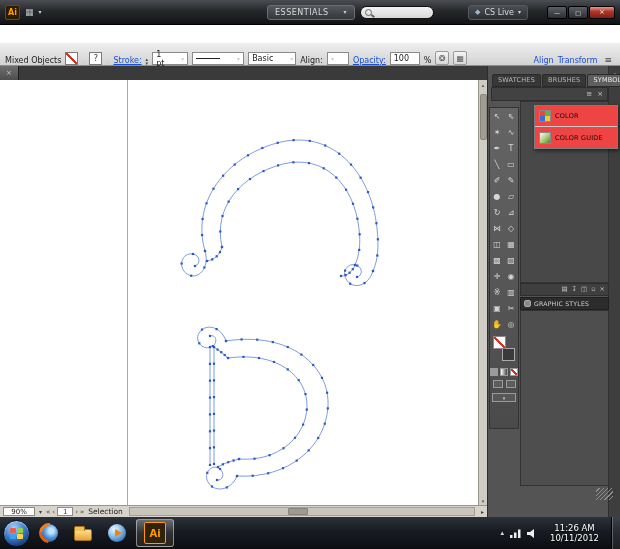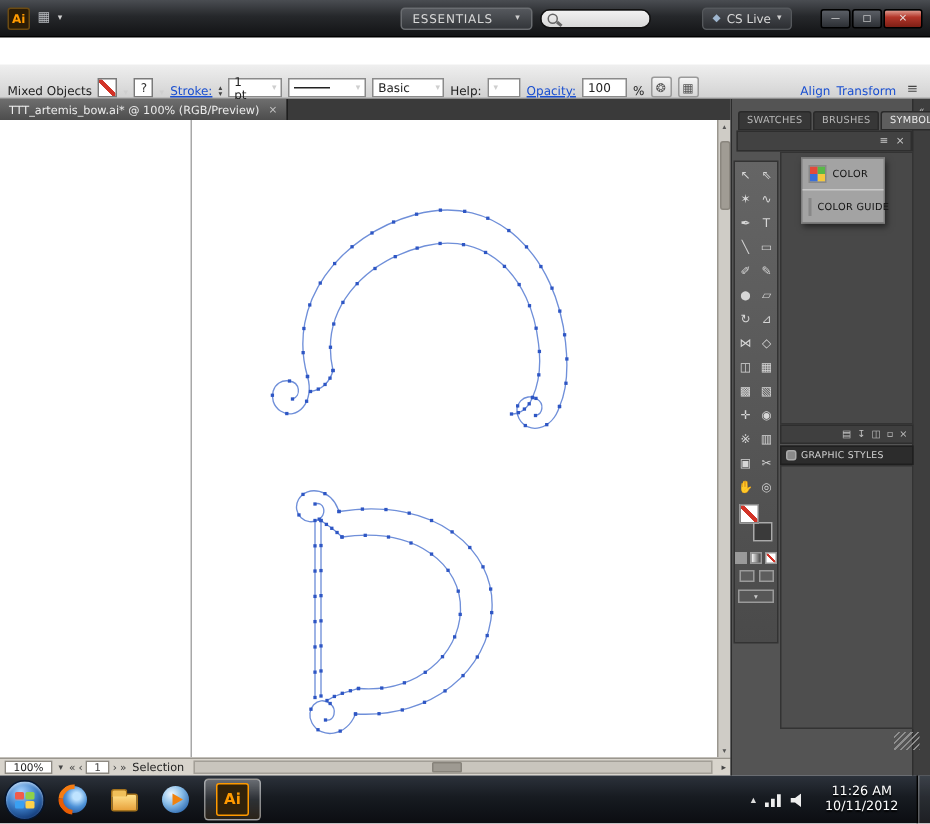--- a/index.html
+++ b/index.html
@@ -92,21 +92,21 @@
     line-height:11px;padding:0 5px;border-radius:2px 2px 0 0}
   .ptab.active{background:#5e5e5e;color:#ececec}
   .panel-top-row{position:absolute;left:3px;top:21px;right:12px;height:14px;background:#424242;
     border:1px solid #2e2e2e;display:flex;align-items:center;justify-content:flex-end;gap:5px;
     padding:0 4px;font-size:7px;color:#c8c8c8}
   .panel-body{position:absolute;left:32px;top:35px;width:89px;height:182px;background:#484848;border:1px solid #333}
   .panel-controls{position:absolute;left:32px;top:217px;width:89px;height:13px;background:#3f3f3f;
     border:1px solid #2e2e2e;display:flex;align-items:center;justify-content:flex-end;gap:4px;padding:0 3px}
   .pc-ic{font-size:6.5px;color:#c4c4c4;line-height:1}
 
-  .flyout{position:absolute;left:46px;top:39px;width:56px;background:#a3a3a3;border:1px solid #7e7e7e;
+  .flyout{position:absolute;left:46px;top:39px;width:84px;background:#ef4444;border:1px solid #7e7e7e;
     box-shadow:1px 2px 4px rgba(0,0,0,.5);z-index:5}
   .flyout-row{height:21px;display:flex;align-items:center;gap:4px;padding:0 4px;border-bottom:1px solid #c9c9c9}
   .flyout-row:last-child{border-bottom:none}
   .fly-label{font-size:6.5px;color:#111;letter-spacing:.2px;white-space:nowrap}
   .ic-color{width:12px;height:12px;border:1px solid #888;
     background:linear-gradient(#e24b3b,#e24b3b) 0 0/50% 50% no-repeat,
       linear-gradient(#58b847,#58b847) 100% 0/50% 50% no-repeat,
       linear-gradient(#3a6fd8,#3a6fd8) 0 100%/50% 50% no-repeat,
       linear-gradient(#f4c83e,#f4c83e) 100% 100%/50% 50% no-repeat}
   .ic-colorguide{width:12px;height:12px;border:1px solid #888;background:linear-gradient(135deg,#fff,#9fc46a 60%,#4c7f2e)}
@@ -216,41 +216,40 @@
       <span class="caret">▾</span>
     </span>
     <span class="cb-select" style="width:52px">
       <span class="brushline"></span>
       <span class="caret">▾</span>
     </span>
     <span class="cb-select" style="width:48px">
       <span>Basic</span>
       <span class="caret">▾</span>
     </span>
-    <span class="cb-label">Help:</span>
+    <span class="cb-label">Align:</span>
     <span class="cb-select" style="width:22px">
       <span class="caret">▾</span>
     </span>
     <span class="cb-link">Opacity:</span>
     <span class="cb-select" style="width:30px">
       <span>100</span>
       <span class="caret">▾</span>
     </span>
     <span class="cb-label">%</span>
     <span class="cb-icon">❂</span>
     <span class="cb-icon">▦</span>
     <span class="cb-spacer"></span>
     <span class="cb-link" style="text-decoration:none">Align</span>
     <span class="cb-link" style="text-decoration:none">Transform</span>
     <span class="cb-menu">≡</span>
   </div>
 
   <div class="tabbar">
     <div class="doctab">
-      <span>TTT_artemis_bow.ai* @ 100% (RGB/Preview)</span>
       <span class="tabclose">×</span>
     </div>
   </div>
 
   <div class="canvas">
     <div class="artboard-line"></div>
     <svg class="artsvg" width="478" height="425" viewBox="0 0 478 425">
       <g fill="none" stroke-width="0.9">
         <path class="art" d="M 205,171 C 191,122 226,77 277,63 C 331,48 371,91 377,148 C 379,166 378,180 373,191" stroke="#6f8fd9"></path>
         <path class="art" d="M 222,167 C 213,127 241,95 283,84 C 324,74 354,104 359,149 C 361,164 359,176 355,185" stroke="#6f8fd9"></path>
@@ -401,21 +400,21 @@
         </g>
     </svg>
     <div class="vscroll">
       <span class="vs-a">▴</span>
       <span class="vs-b">▾</span>
       <span class="vthumb"></span>
     </div>
   </div>
 
   <div class="statusbar">
-    <span class="sb-box" style="width:32px">100%</span>
+    <span class="sb-box" style="width:32px">90%</span>
     <span class="caret" style="color:#444">▾</span>
     <span class="sb-nav">
       <span>«</span>
       <span>‹</span>
       <span class="sb-box" style="width:16px">1</span>
       <span>›</span>
       <span>»</span>
     </span>
     <span>Selection</span>
     <span class="hscroll">

